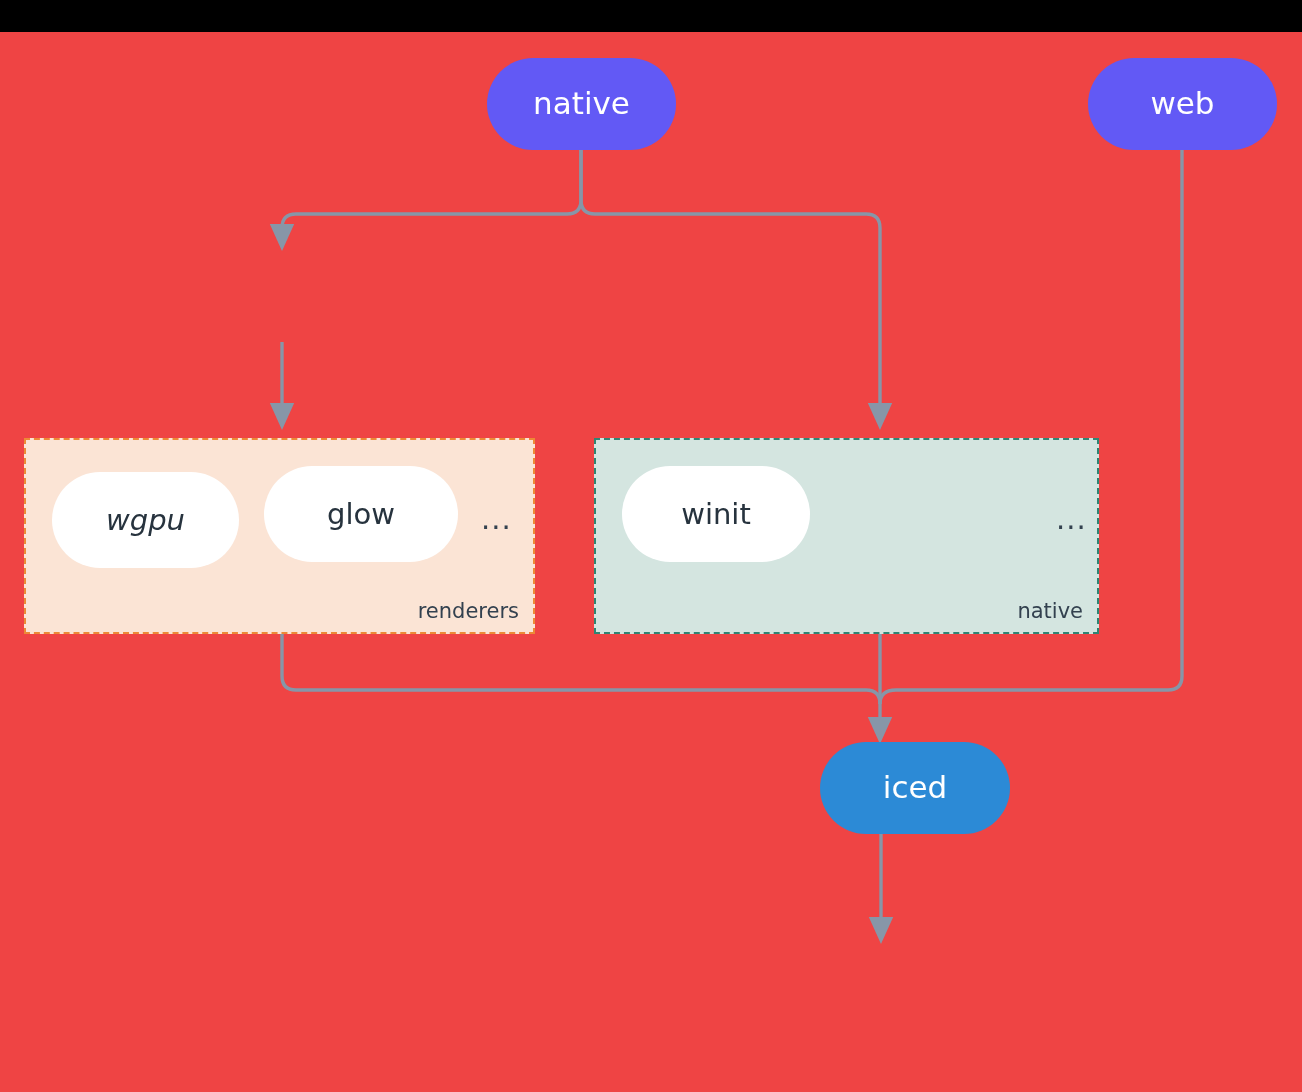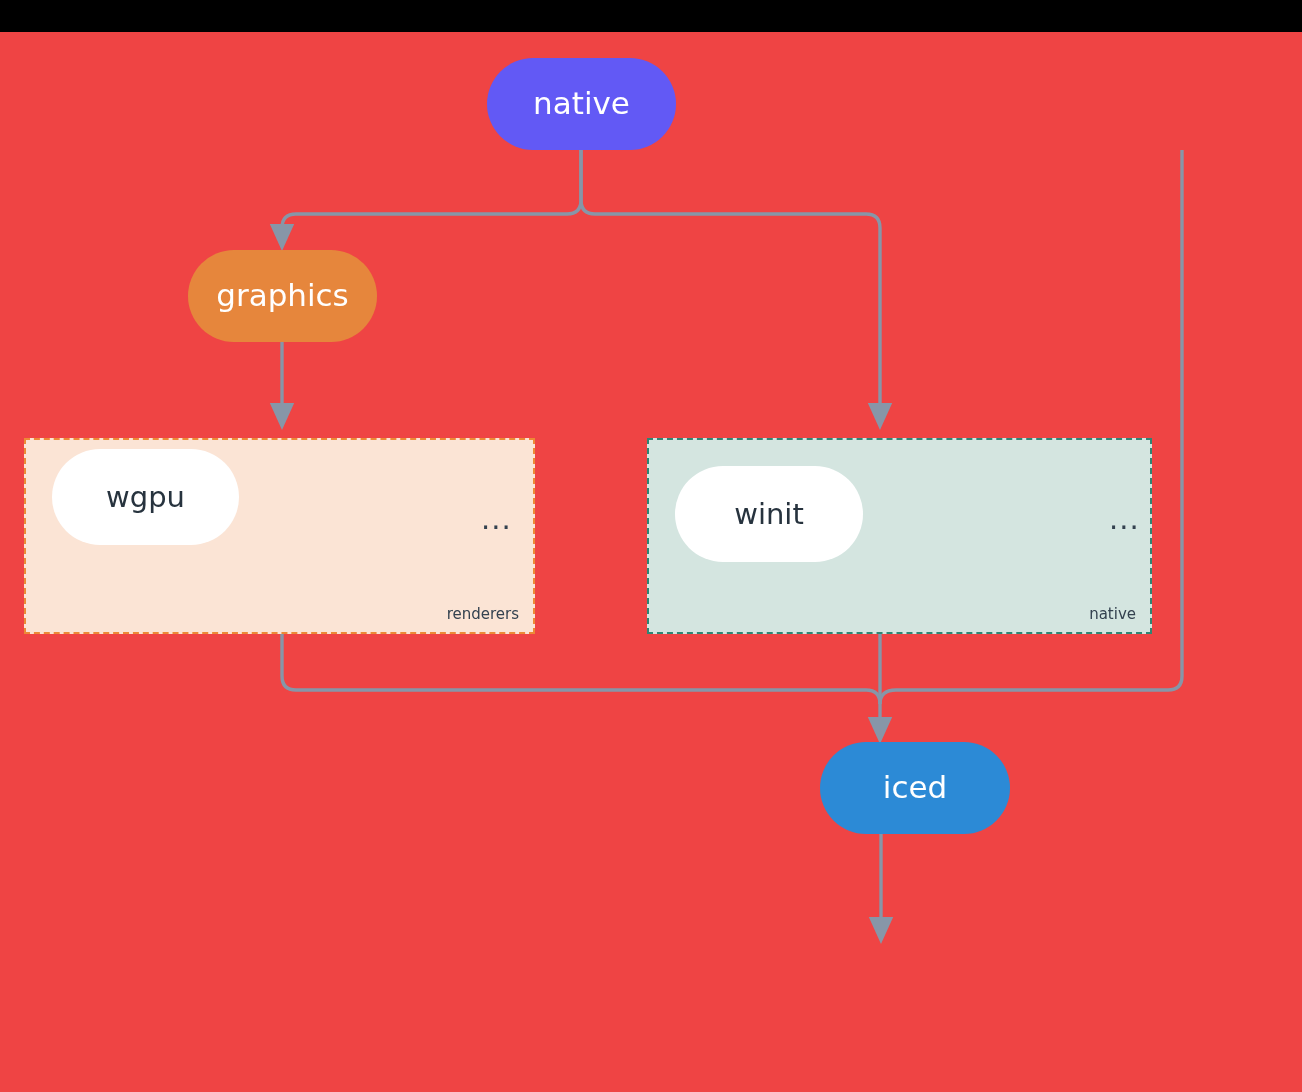--- a/index.html
+++ b/index.html
@@ -61,21 +61,21 @@
     border-color: #ed8936;
   }
   .group-shells {
     background: #d4e5e0;
     border-color: #2f8573;
   }
   .group-label {
     position: absolute;
     right: 14px;
     bottom: 9px;
-    font-size: 15px;
+    font-size: 21px;
     color: #33414f;
   }
   
   .leaf {
     position: absolute;
     background: #ffffff;
     border-radius: 999px;
     color: #27333e;
     font-size: 29px;
     display: flex;
@@ -134,34 +134,37 @@
 
     <path d="M880,658 L880,706" fill="none" stroke="#8796a8" stroke-width="3.4" marker-end="url(#arrow)"></path>
 
     <path d="M881,802 L881,906" fill="none" stroke="#8796a8" stroke-width="3.4" marker-end="url(#arrow)"></path>
   </svg>
 
   <div class="node pill pill-native" style="left:487px; top:26px; width:189px; height:92px;">
     <span>native</span>
   </div>
 
-
-  <div class="node pill pill-graphics" style="left:188px; top:218px; width:189px; height:92px;">
-    <span>graphics</span>
+  <div class="node pill pill-web" style="left:1088px; top:26px; width:189px; height:92px;">
+    <span>web</span>
   </div>
 
+
   <div class="group group-renderers" style="left:24px; top:406px; width:511px; height:196px;">
-    <div class="leaf" style="left:26px; top:9px; width:187px; height:96px;">
+    <div class="leaf" style="left:26px; top:32px; width:187px; height:96px;font-style:italic;">
       <span>wgpu</span>
+    </div>
+    <div class="leaf" style="left:238px; top:26px; width:194px; height:96px;">
+      <span>glow</span>
     </div>
     <div class="ellipsis" style="left:455px; top:65px;">...</div>
     <div class="group-label">renderers</div>
   </div>
 
-  <div class="group group-shells" style="left:647px; top:406px; width:505px; height:196px;padding-left:32px;">
+  <div class="group group-shells" style="left:594px; top:406px; width:505px; height:196px;padding-left:32px;">
     <div class="leaf" style="left:26px; top:26px; width:188px; height:96px;">
       <span>winit</span>
     </div>
     <div class="ellipsis" style="left:460px; top:65px;">...</div>
     <div class="group-label">native</div>
   </div>
 
   <div class="node pill pill-iced" style="left:820px; top:710px; width:190px; height:92px;">
     <span>iced</span>
   </div>

